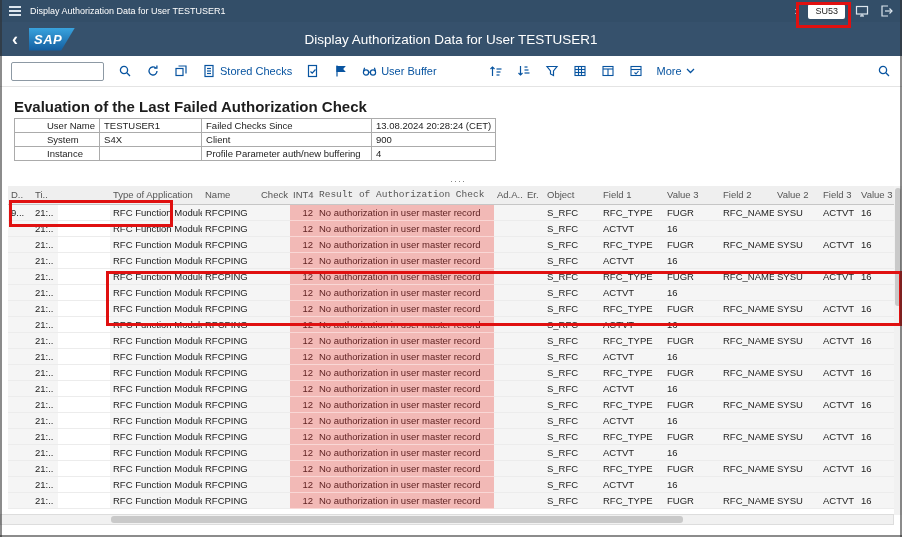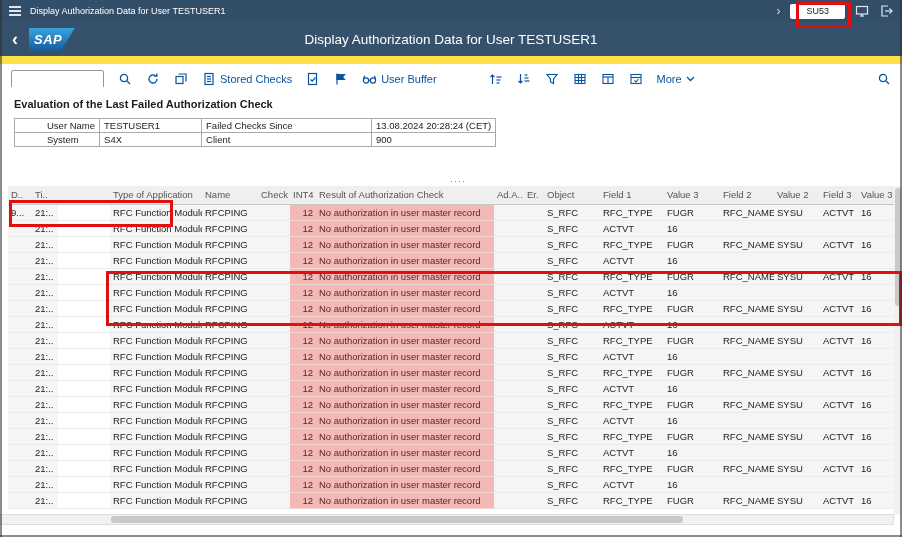--- a/index.html
+++ b/index.html
@@ -1,58 +1,58 @@
 <!DOCTYPE html>
 <html style="--shell-bg: #334e68; --header-bg: #36516c; --accent: #0854a0; --hl-bg: #f2b9b6; --hl-text: #5c1f1f; --annotation: #e01010;"><head>
 <meta charset="utf-8">
 <style>
   * { box-sizing: border-box; margin: 0; padding: 0; }
   html,body { width:902px; height:537px; }
   body { font-family:"Liberation Sans", sans-serif; background:#fff; overflow:hidden; }
-  .screen { position:relative; width:902px; height:537px; background:#fde047; overflow:hidden; }
+  .screen { position:relative; width:902px; height:537px; background:#d946ef; overflow:hidden; }
 
   
   .frame { position:absolute; background:rgba(45,45,45,.55); z-index:30; pointer-events:none; }
   .frame.left { left:0; top:0; bottom:0; width:2px; }
   .frame.right { right:0; top:0; bottom:0; width:2px; }
   .frame.bottom { left:0; right:0; bottom:0; height:2px; }
 
   
   .titlebar { position:absolute; top:0; left:0; right:0; height:22px; background:var(--shell-bg,#334e68);
               display:flex; align-items:center; padding:0 9px; gap:9px; }
   .burger { display:inline-block; width:12px; height:10px; border-top:2px solid #dde6ee; border-bottom:2px solid #dde6ee; position:relative; }
   .burger::after { content:""; position:absolute; left:0; right:0; top:2px; height:2px; background:#dde6ee; }
   .tb-title { color:#fff; font-size:9px; white-space:nowrap; }
   .tb-right { margin-left:auto; display:flex; align-items:center; gap:10px; }
   .tb-chev { color:#cfdbe6; font-size:12px; line-height:1; }
-  .tcode-box { background:#fff; color:#222; font-size:9px; height:15px; line-height:15px; padding:0 16px; border-radius:2px; }
+  .tcode-box { background:#fff; color:#222; font-size:9px; height:15px; line-height:15px; padding:0 7px; border-radius:2px; }
   .tb-icon svg { display:block; }
 
   
   .appheader { position:absolute; top:22px; left:0; right:0; height:34px; background:var(--header-bg,#36516c);
                display:flex; align-items:center; padding:0 12px; }
   .back { color:#fff; font-size:18px; line-height:1; margin-right:11px; font-weight:bold; }
   .sap-logo { width:46px; height:23px; background:linear-gradient(180deg,#39a3de,#135d9f);
               clip-path:polygon(0 0,100% 0,70% 100%,0 100%); color:#fff; font-weight:bold; font-style:italic;
               font-size:13px; display:flex; align-items:center; padding-left:5px; letter-spacing:.5px; }
   .app-title { position:absolute; left:0; right:0; text-align:center; color:#fff; font-size:13.5px; pointer-events:none; }
 
   
-  .toolbar { position:absolute; top:64px; left:0; right:0; height:31px; background:#fff; border-bottom:1px solid #e4e4e4;
+  .toolbar { position:absolute; top:56px; left:0; right:0; height:31px; background:#fff; border-bottom:1px solid #e4e4e4;
              display:flex; align-items:center; padding:4px 11px; gap:14px; }
   .combo { width:93px; height:19px; border:1px solid #8d99a4; border-radius:2px; background:#fff; position:relative;
            font-size:10px; color:#333; }
   .tbtn { display:flex; align-items:center; gap:4px; color:var(--accent,#0854a0); font-size:11px; white-space:nowrap; }
   .tbtn svg { display:block; }
   .gap-lg { margin-left:38px; }
   .push-right { margin-left:auto; }
 
   
   .content { position:absolute; top:87px; left:0; right:0; bottom:0; background:#fff; }
-  .heading { position:absolute; left:14px; top:11px; font-size:11px; font-weight:bold; color:#1d1d1d; }
+  .heading { position:absolute; left:14px; top:11px; font-size:15px; font-weight:bold; color:#1d1d1d; }
 
   .info-table { position:absolute; left:14px; top:31px; border-collapse:collapse; font-size:9.5px; color:#222; }
   .info-table td { border:1px solid #ababab; height:14px; line-height:13px; padding:0 4px; white-space:nowrap; overflow:hidden; }
   .info-table td.l1 { width:52px;padding-left:32px; }
   .info-table td.v1 { width:102px; }
   .info-table td.l2 { width:170px;margin-top:6px; }
   .info-table td.v2 { width:124px; }
 
   .splitter { position:absolute; left:450px; top:89px; color:#777; font-size:9px; letter-spacing:1px; }
 
@@ -233,37 +233,43 @@
         <td class="v1">TESTUSER1</td>
         <td class="l2">Failed Checks Since</td>
         <td class="v2">13.08.2024 20:28:24 (CET)</td>
       </tr>
       <tr>
         <td class="l1">System</td>
         <td class="v1">S4X</td>
         <td class="l2">Client</td>
         <td class="v2">900</td>
       </tr>
+      <tr>
+        <td class="l1">Instance</td>
+        <td class="v1"></td>
+        <td class="l2">Profile Parameter auth/new buffering</td>
+        <td class="v2">4</td>
+      </tr>
     </tbody>
       </table>
 
     <div class="splitter">····</div>
 
     <div class="grid-wrap">
       <table class="grid">
         <thead>
             <tr id="grid-head-row">
               <th class="c-d" style="width: 24px;">D..</th>
               <th class="c-time" style="width: 26px;">Ti..</th>
               <th class="c-blank" style="width: 52px;"></th>
               <th class="c-type" style="width: 92px;">Type of Application</th>
               <th class="c-name" style="width: 56px;">Name</th>
               <th class="c-check" style="width: 32px;">Check</th>
               <th class="c-int4" style="width: 26px;">INT4</th>
-              <th class="c-result" style="width: 178px;">Result of Authorization Check</th>
+              <th class="c-result" style="width: 178px; font-family: Liberation Mono, monospace;">Result of Authorization Check</th>
               <th class="c-ada" style="width: 30px;">Ad.A..</th>
               <th class="c-er" style="width: 20px;">Er.</th>
               <th class="c-object" style="width: 56px;">Object</th>
               <th class="c-field1" style="width: 64px;">Field 1</th>
               <th class="c-value1" style="width: 56px;">Value 3</th>
               <th class="c-field2" style="width: 54px;">Field 2</th>
               <th class="c-value2" style="width: 46px;">Value 2</th>
               <th class="c-field3" style="width: 38px;">Field 3</th>
               <th class="c-value3" style="width: 36px;">Value 3</th>
             </tr>

